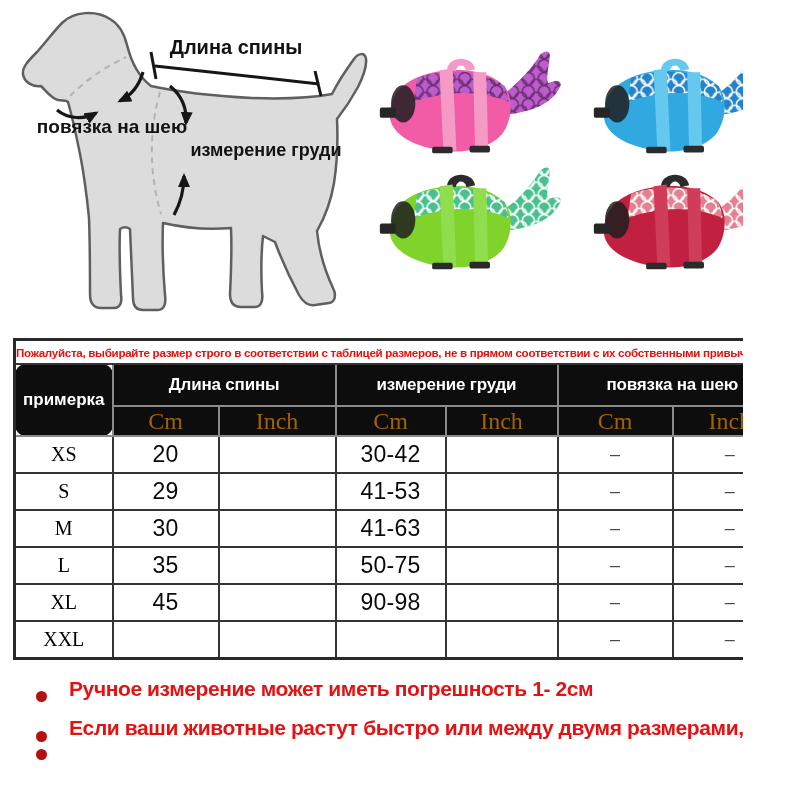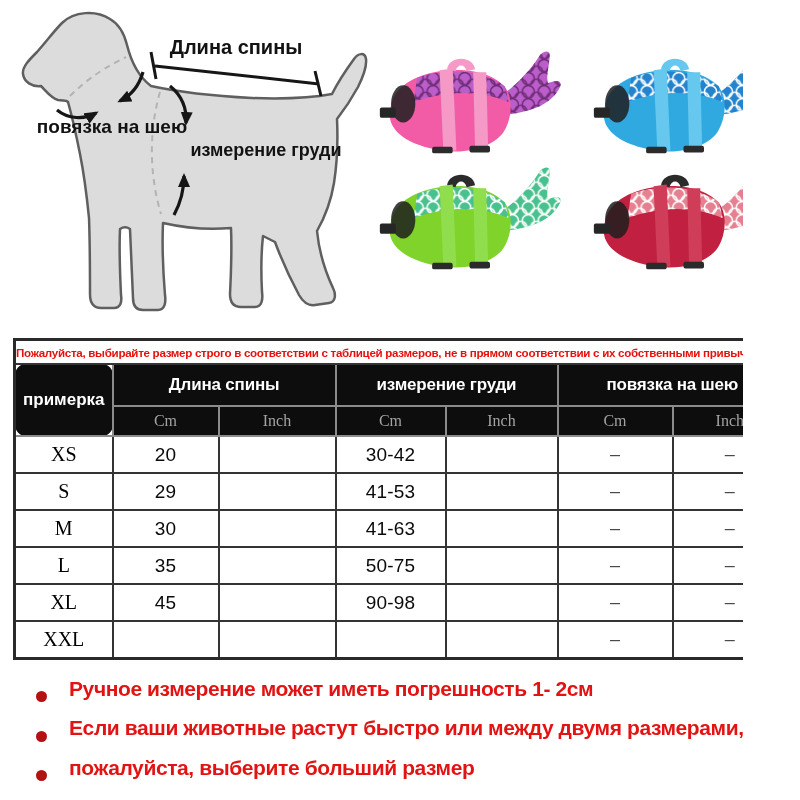--- a/index.html
+++ b/index.html
@@ -17,23 +17,23 @@
 
   
   table.size-table{position:absolute;left:13px;top:338px;width:775px;
                    border-collapse:collapse;table-layout:fixed;border:3px solid #2a2a2a;}
   .size-table td,.size-table th{border:2px solid #343434;text-align:center;vertical-align:middle;padding:0;}
   .notice-cell{height:22px;background:#fff;}
   .notice-cell span{color:#e8100c;font-weight:bold;font-size:11.6px;letter-spacing:-0.3px;white-space:nowrap;}
   th.hdr{background:#0d0d0d;color:#fff;border:2px solid #8b8b8b;border-top-color:#2a2a2a;}
   th.size-col{font-size:17px;font-weight:bold;border-radius:11px;}
   th.grp{height:40px;font-size:17px;font-weight:bold;letter-spacing:-0.2px;}
-  th.unit{height:28px;font-family:"Liberation Serif",serif;font-weight:normal;font-size:16px;color:#a3a3a3;}
+  th.unit{height:28px;font-family:"Liberation Serif",serif;font-weight:normal;font-size:24px;color:#a16207;}
   td.size{height:35px;font-family:"Liberation Serif",serif;font-size:20px;color:#000000;}
-  td.val{height:35px;font-size:19px;font-weight:500;color:#0a0a0a;letter-spacing:0.2px;}
+  td.val{height:35px;font-size:23px;font-weight:500;color:#0a0a0a;letter-spacing:0.2px;}
   td.dash{color:#4a4a4a;font-size:18px;}
 
   
   .notes{position:absolute;left:36px;top:676px;width:750px;}
   .note{display:flex;align-items:flex-end;margin-bottom:13px;}
   .bullet{flex:0 0 auto;width:11px;height:11px;border-radius:50%;background:#b21212;margin:7px 22px 0 0;}
   .note-text{color:#e31313;font-weight:bold;font-size:21px;letter-spacing:-0.4px;line-height:1.25;
              font-family:"Liberation Sans",sans-serif;}
   .note:nth-child(3) .bullet{margin-top:-6px;}
 </style>
@@ -269,17 +269,16 @@
     <div class="note">
       <span class="bullet"></span>
       <span class="note-text">Ручное измерение может иметь погрешность 1- 2см</span>
     </div>
     <div class="note">
       <span class="bullet"></span>
       <span class="note-text">Если ваши животные растут быстро или между двумя размерами,</span>
     </div>
     <div class="note">
       <span class="bullet"></span>
-      <span class="note-text">пожалуйста, выберите больший размер</span>
     </div>
   </div>
 
 </div>
 
 </body></html>

